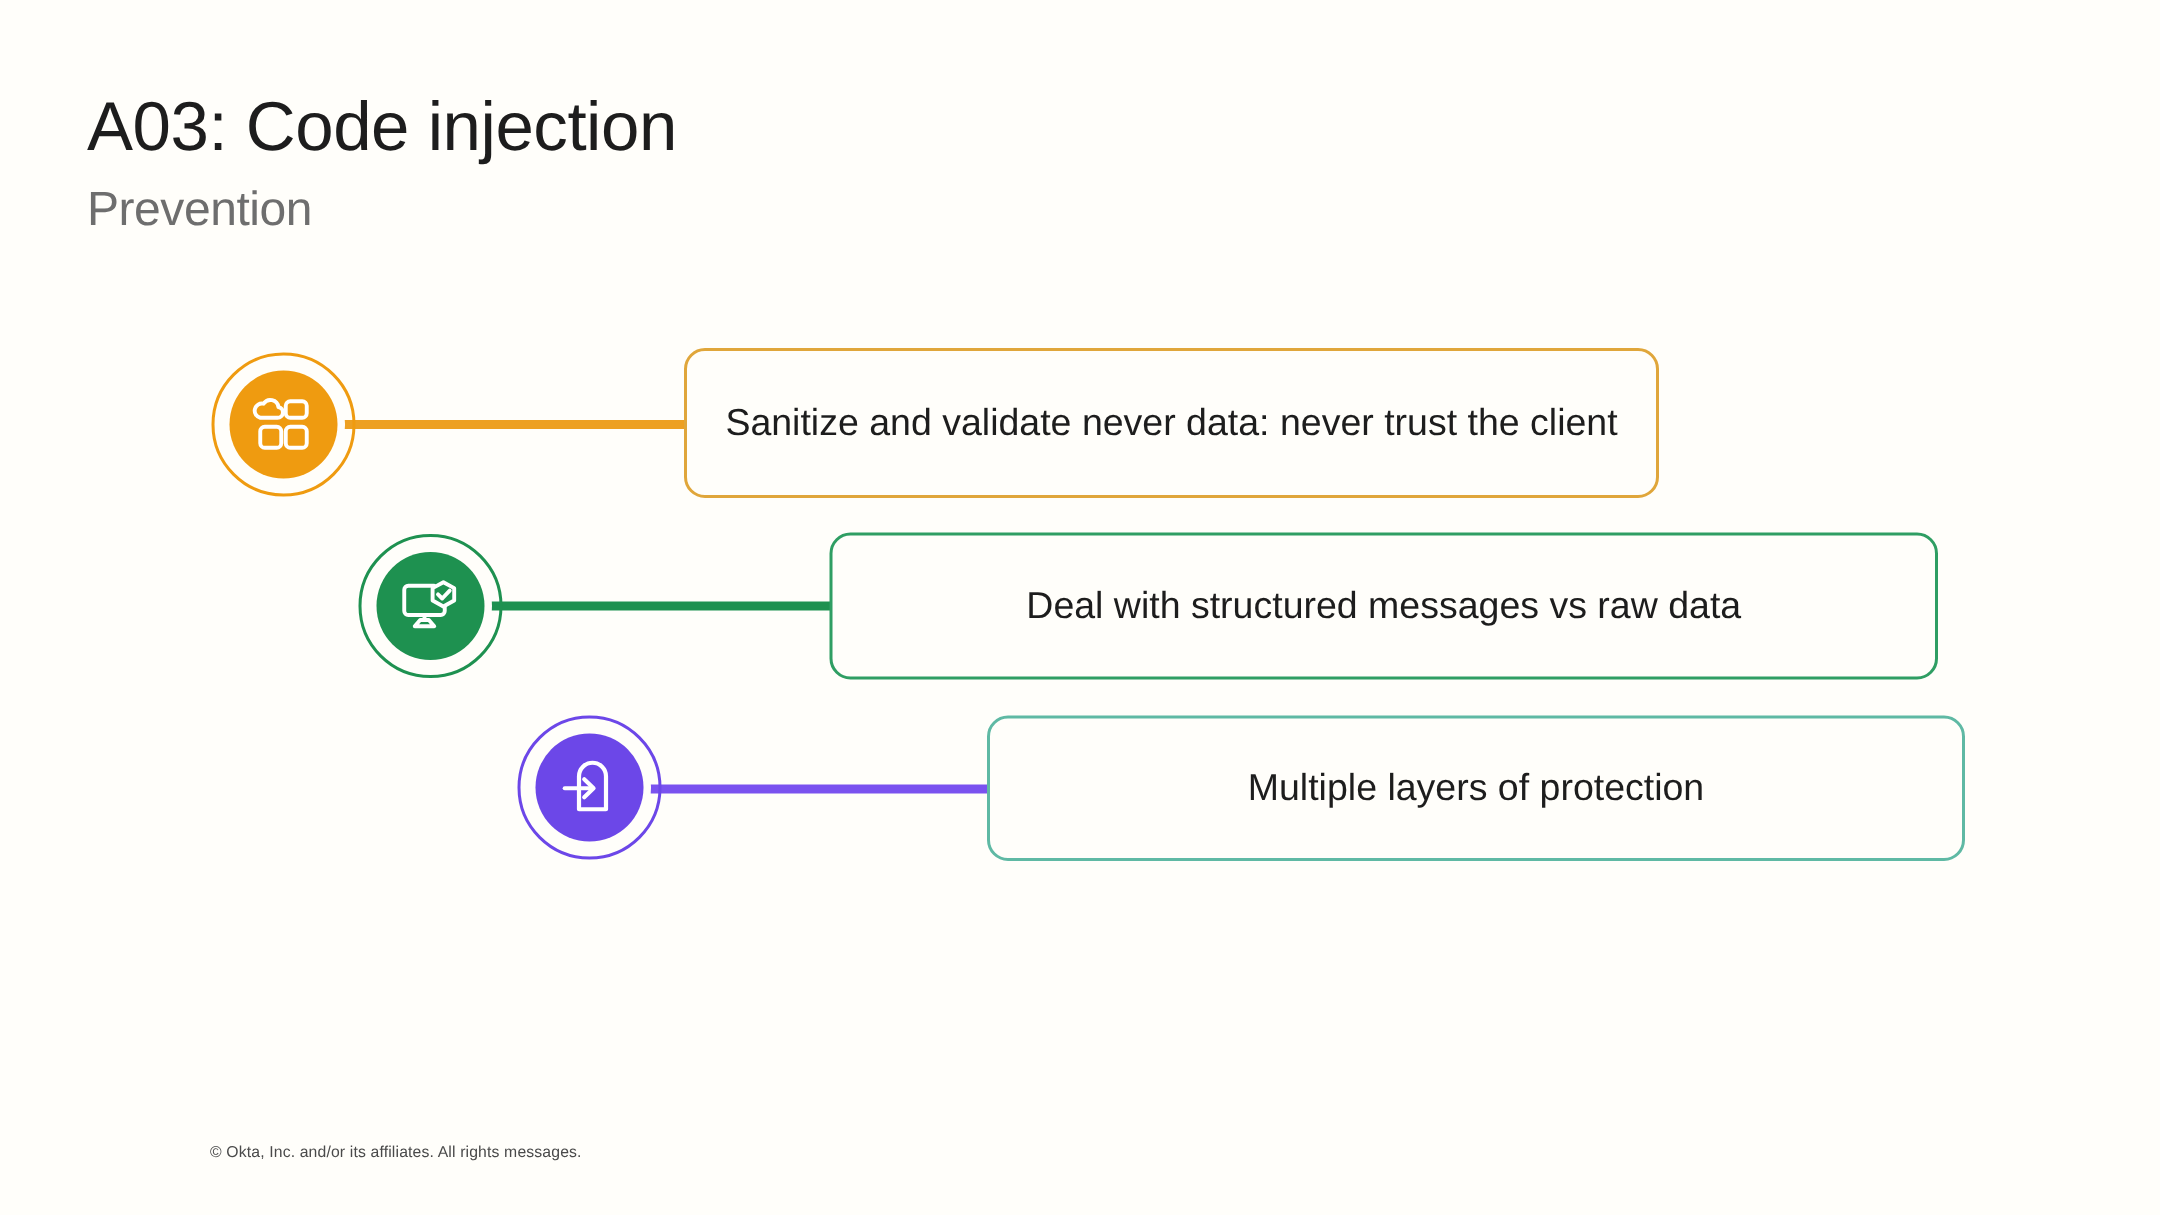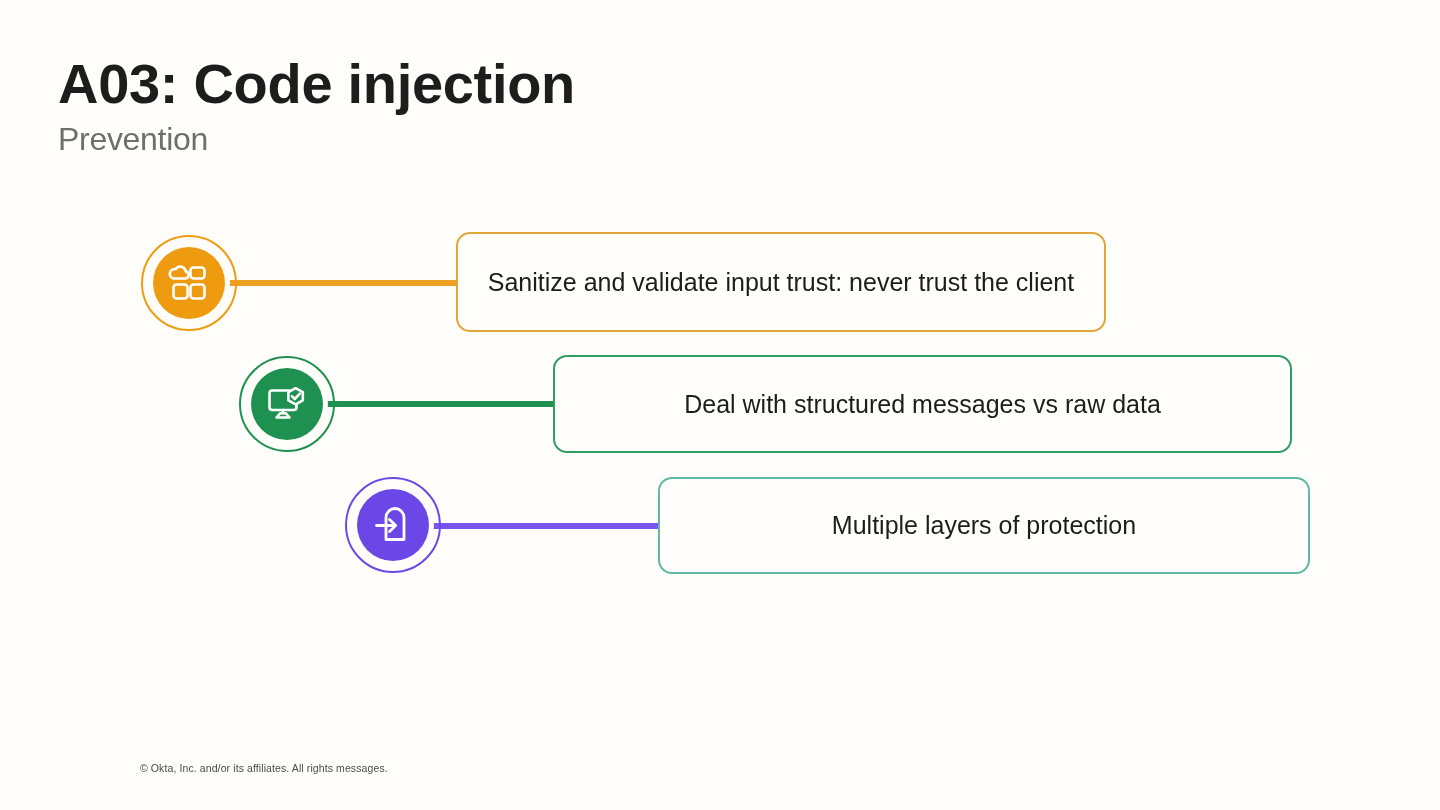--- a/index.html
+++ b/index.html
@@ -15,23 +15,23 @@
     position: relative;
   }
 
   
   .title-block {
     position: absolute;
     left: 58px;
     top: 56px;
   }
   .slide-title {
-    font-size: 56px;
+    font-size: 46px;
     line-height: 56px;
-    font-weight: 700;
+    font-weight: 400;
     color: #1d1d1d;
     letter-spacing: -0.3px;
     white-space: nowrap;
   }
   .slide-subtitle {
     font-size: 32px;
     line-height: 54px;
     font-weight: 400;
     color: #6e6e6e;
     letter-spacing: -0.3px;
@@ -116,21 +116,21 @@
 <div class="title-block">
   <div class="slide-title">A03: Code injection</div>
   <div class="slide-subtitle">Prevention</div>
 </div>
 
 <div class="diagram">
 
   <div class="connector" style="left:225px; top:280px; width:245px; background:#eda022;"></div>
 
   <div class="card" style="left:456px; top:232px; width:650px; height:100px; color:#e0a63a;">
-    <span class="card-text">Sanitize and validate input trust: never trust the client</span>
+    <span class="card-text">Sanitize and validate never data: never trust the client</span>
   </div>
 
   <div class="badge" style="left:141px; top:235px; color:#ef9b10;">
     <div class="badge-inner">
       <span>
         <svg width="46" height="46" viewBox="0 0 46 46" fill="none" stroke="#ffffff" stroke-width="2.6" stroke-linecap="round" stroke-linejoin="round">
 
           <path d="M7.5 18.5h11.5a3.6 3.6 0 0 0 .6-7.15 5.4 5.4 0 0 0-9.9-2.2 4.1 4.1 0 0 0-2.2 9.35z"></path>
 
           <rect x="24.5" y="7.5" width="14" height="11" rx="3"></rect>

